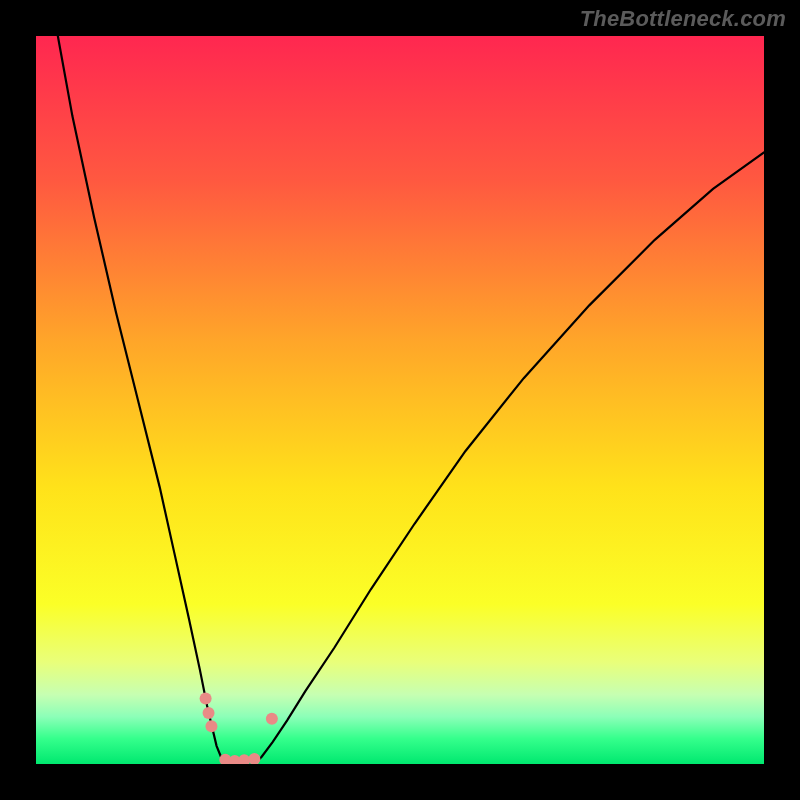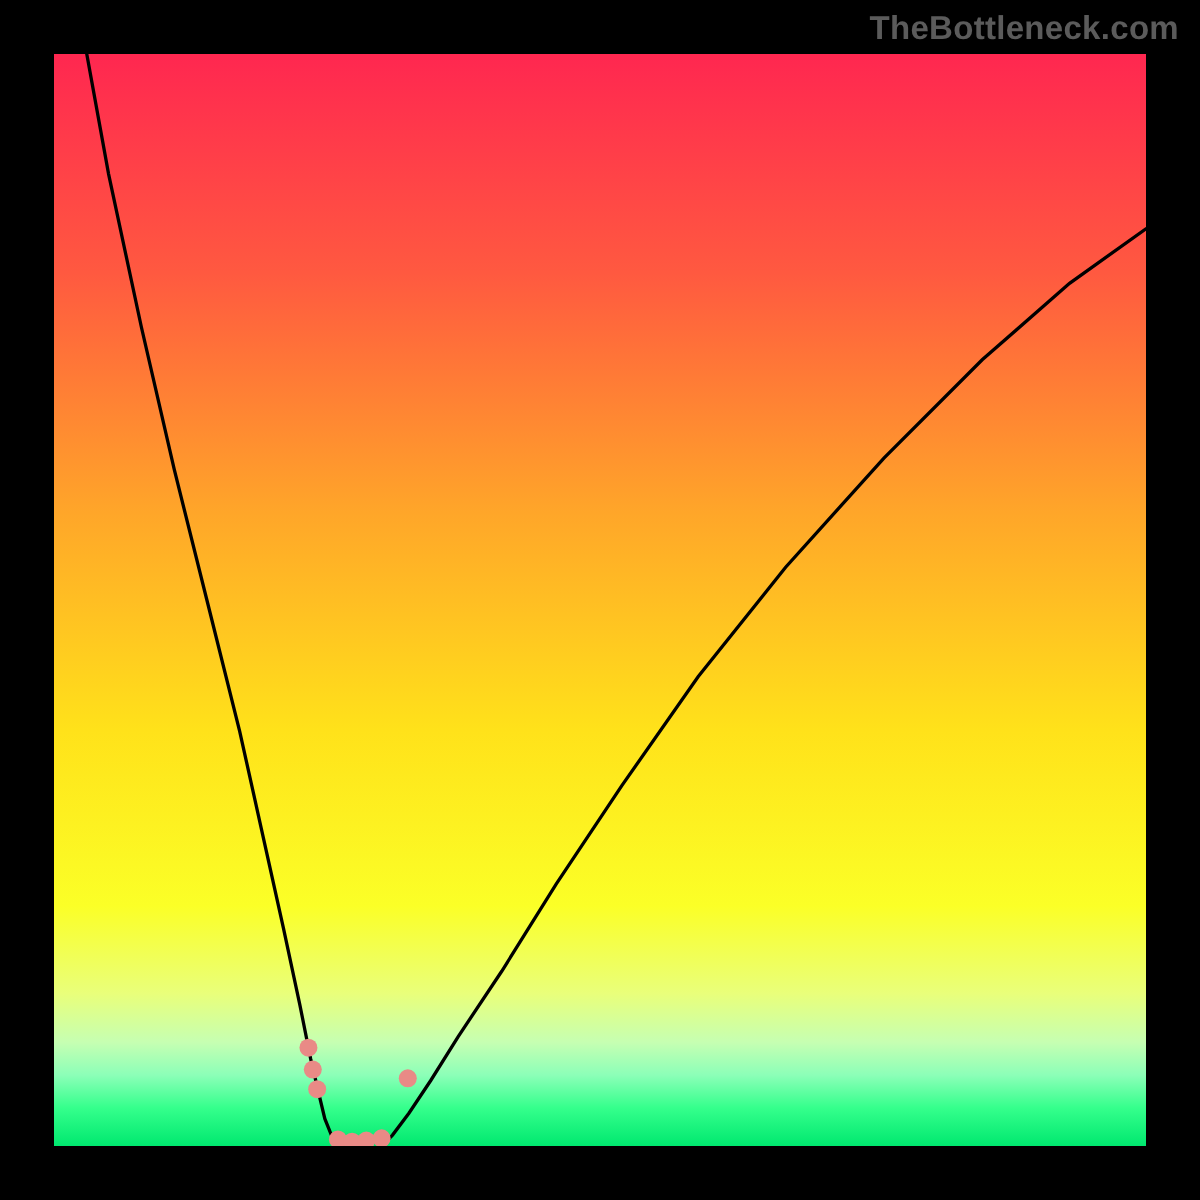--- a/index.html
+++ b/index.html
@@ -9,20 +9,21 @@
     height: 800px;
     overflow: hidden;
     background: #000;
     font-family: Arial, Helvetica, sans-serif;
   }
   .frame {
     position: absolute;
     left: 0; top: 0;
     width: 800px; height: 800px;
     background: #000;
+    font-style: italic;
   }
   .plot {
     position: absolute;
     left: 36px;
     top: 36px;
     width: 728px;
     height: 728px;
     overflow: hidden;
   }
   .gradient {

